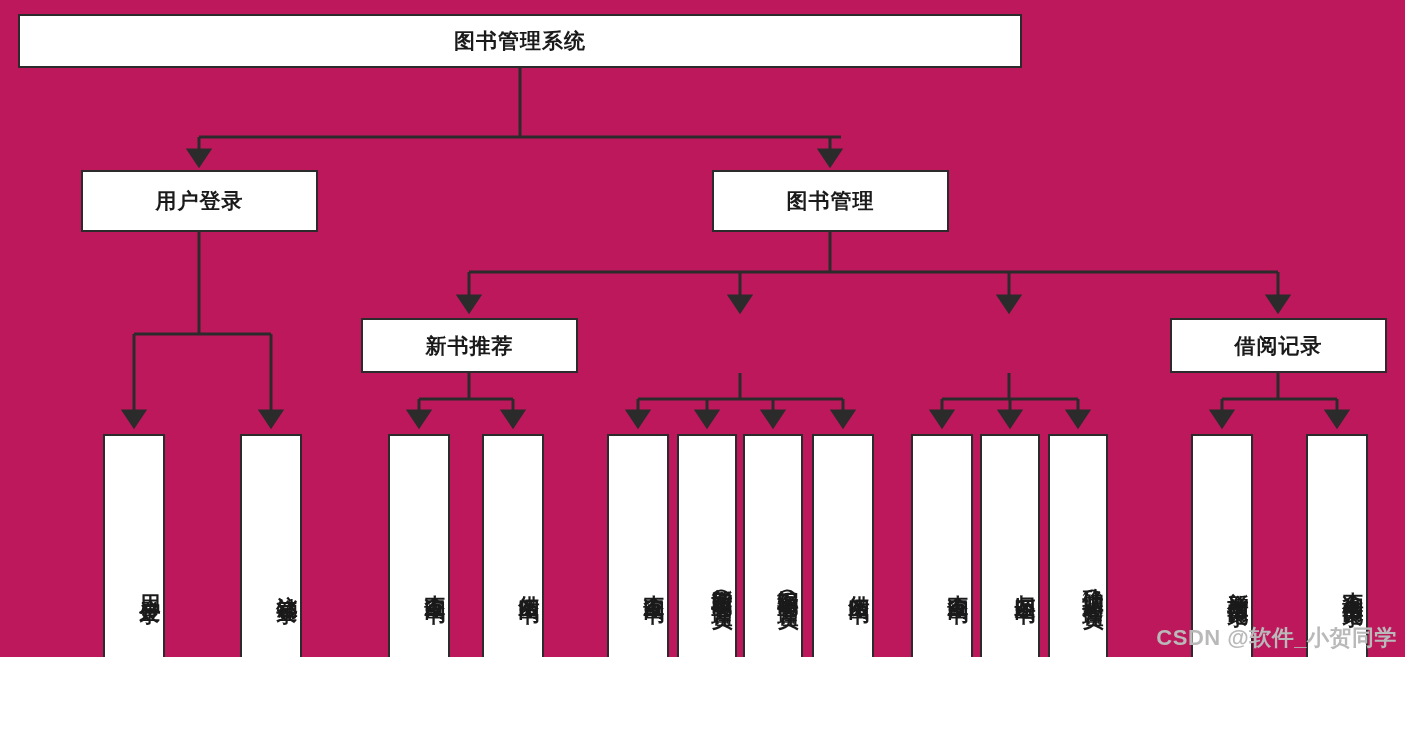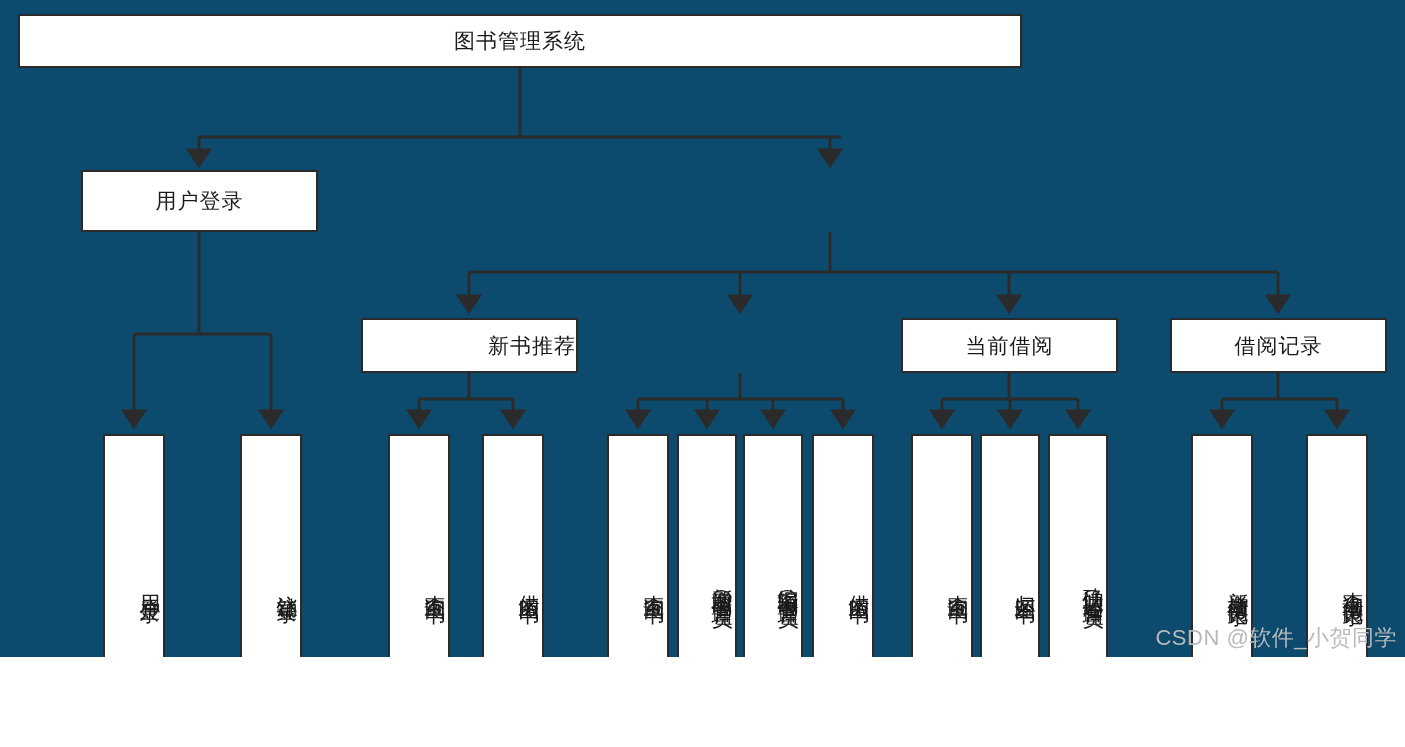--- a/index.html
+++ b/index.html
@@ -8,22 +8,23 @@
     padding: 0;
     background: #ffffff;
   }
   body {
     font-family: "Liberation Sans", "DejaVu Sans", sans-serif;
   }
   #canvas {
     position: relative;
     width: 1405px;
     height: 657px;
-    background: #0c4a6e;
+    background: #be185d;
     overflow: hidden;
+    font-weight: bold;
   }
   #edges {
     position: absolute;
     left: 0;
     top: 0;
     width: 1405px;
     height: 747px;
     pointer-events: none;
   }
   .node {
@@ -126,26 +127,26 @@
     </g>
   </svg>
 
   <div class="node horiz root-node" style="left:18px; top:14px; width:1004px; height:54px;">
     <span>图书管理系统</span>
   </div>
 
   <div class="node horiz" style="left:81px; top:170px; width:237px; height:62px;">
     <span>用户登录</span>
   </div>
+  <div class="node horiz" style="left:712px; top:170px; width:237px; height:62px;">
+    <span>图书管理</span>
+  </div>
 
-  <div class="node horiz" style="left:361px; top:318px; width:217px; height:55px;justify-content:flex-end;">
+  <div class="node horiz" style="left:361px; top:318px; width:217px; height:55px;">
     <span>新书推荐</span>
-  </div>
-  <div class="node horiz" style="left:901px; top:318px; width:217px; height:55px;">
-    <span>当前借阅</span>
   </div>
   <div class="node horiz" style="left:1170px; top:318px; width:217px; height:55px;text-align:right;">
     <span>借阅记录</span>
   </div>
 
   <div class="node vert" style="left:103px; top:434px; width:62px; height:300px;">
     <span class="vlabel">用户登录</span>
   </div>
   <div class="node vert" style="left:240px; top:434px; width:62px; height:300px;">
     <span class="vlabel">注销登录</span>

